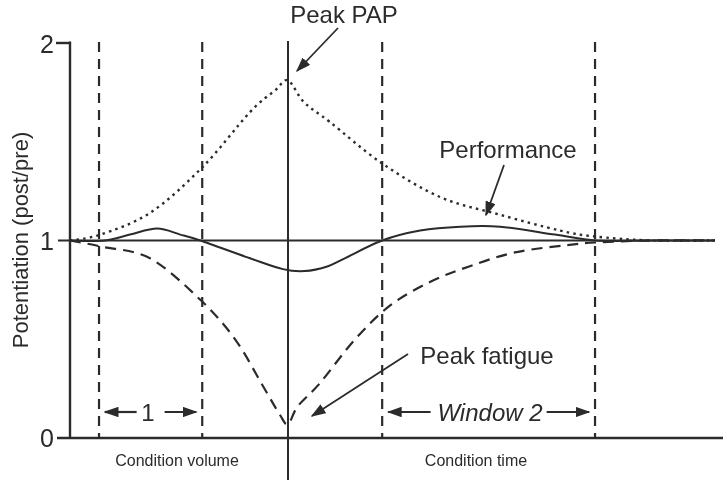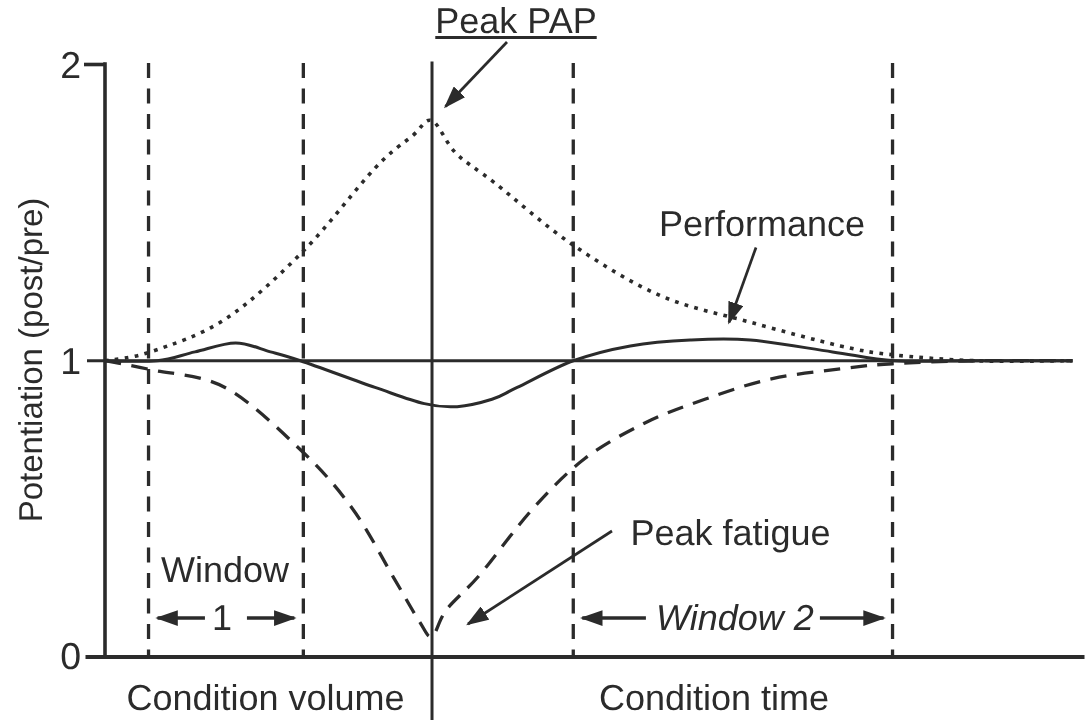--- a/index.html
+++ b/index.html
@@ -8,21 +8,21 @@
     width:726px;height:483px;
     background:#ffffff;
     font-family:"Liberation Sans", sans-serif;
     color:#2b2b2b;
     overflow:hidden;
   }
   #chart{position:absolute;left:0;top:0;}
   .lbl{position:absolute;white-space:nowrap;color:#2b2b2b;}
   .center{transform:translateX(-50%);}
   .ann{font-size:24px;}
-  .axis-big{font-size:24px;}
+  .axis-big{font-size:16px;}
   .ytick{position:absolute;left:14px;width:40px;text-align:right;font-size:25px;}
   #ytitle{
     position:absolute;left:21px;top:240px;
     transform:translate(-50%,-50%) rotate(-90deg);
     font-size:22px;white-space:nowrap;
   }
 </style>
 </head>
 <body>
 
@@ -54,27 +54,26 @@
       <line x1="430.605" y1="412" x2="388.18" y2="412" stroke="#2b2b2b" stroke-width="2.2" marker-end="url(#ah)"></line>
       <line x1="546.605" y1="412" x2="589.0300000000001" y2="412" stroke="#2b2b2b" stroke-width="2.2" marker-end="url(#ah)"></line>
     </svg>
 
   <div id="ytitle" class="lbl">Potentiation (post/pre)</div>
 
   <div class="ytick" style="top:30px;">2</div>
   <div class="ytick" style="top:227px;">1</div>
   <div class="ytick" style="top:424px;">0</div>
 
-  <div class="lbl ann center" style="left:344px;top:1px;text-decoration:underline;">Peak PAP</div>
+  <div class="lbl ann center" style="left:344px;top:1px;">Peak PAP</div>
 
   <div class="lbl ann center" style="left:487px;top:342px;">Peak fatigue</div>
 
   <div class="lbl ann center" style="left:508px;top:136px;">Performance</div>
 
-  <div class="lbl ann center" style="left:150px;top:367px;">Window</div>
 
   <div class="lbl ann center" style="left:148px;top:399px;">1</div>
 
   <div class="lbl ann center" style="left:490px;top:399px;font-style:italic;">Window 2</div>
 
   <div class="lbl axis-big center" style="left:177px;top:452px;">Condition volume</div>
 
   <div class="lbl axis-big center" style="left:476px;top:452px;">Condition time</div>
 
 </div>

